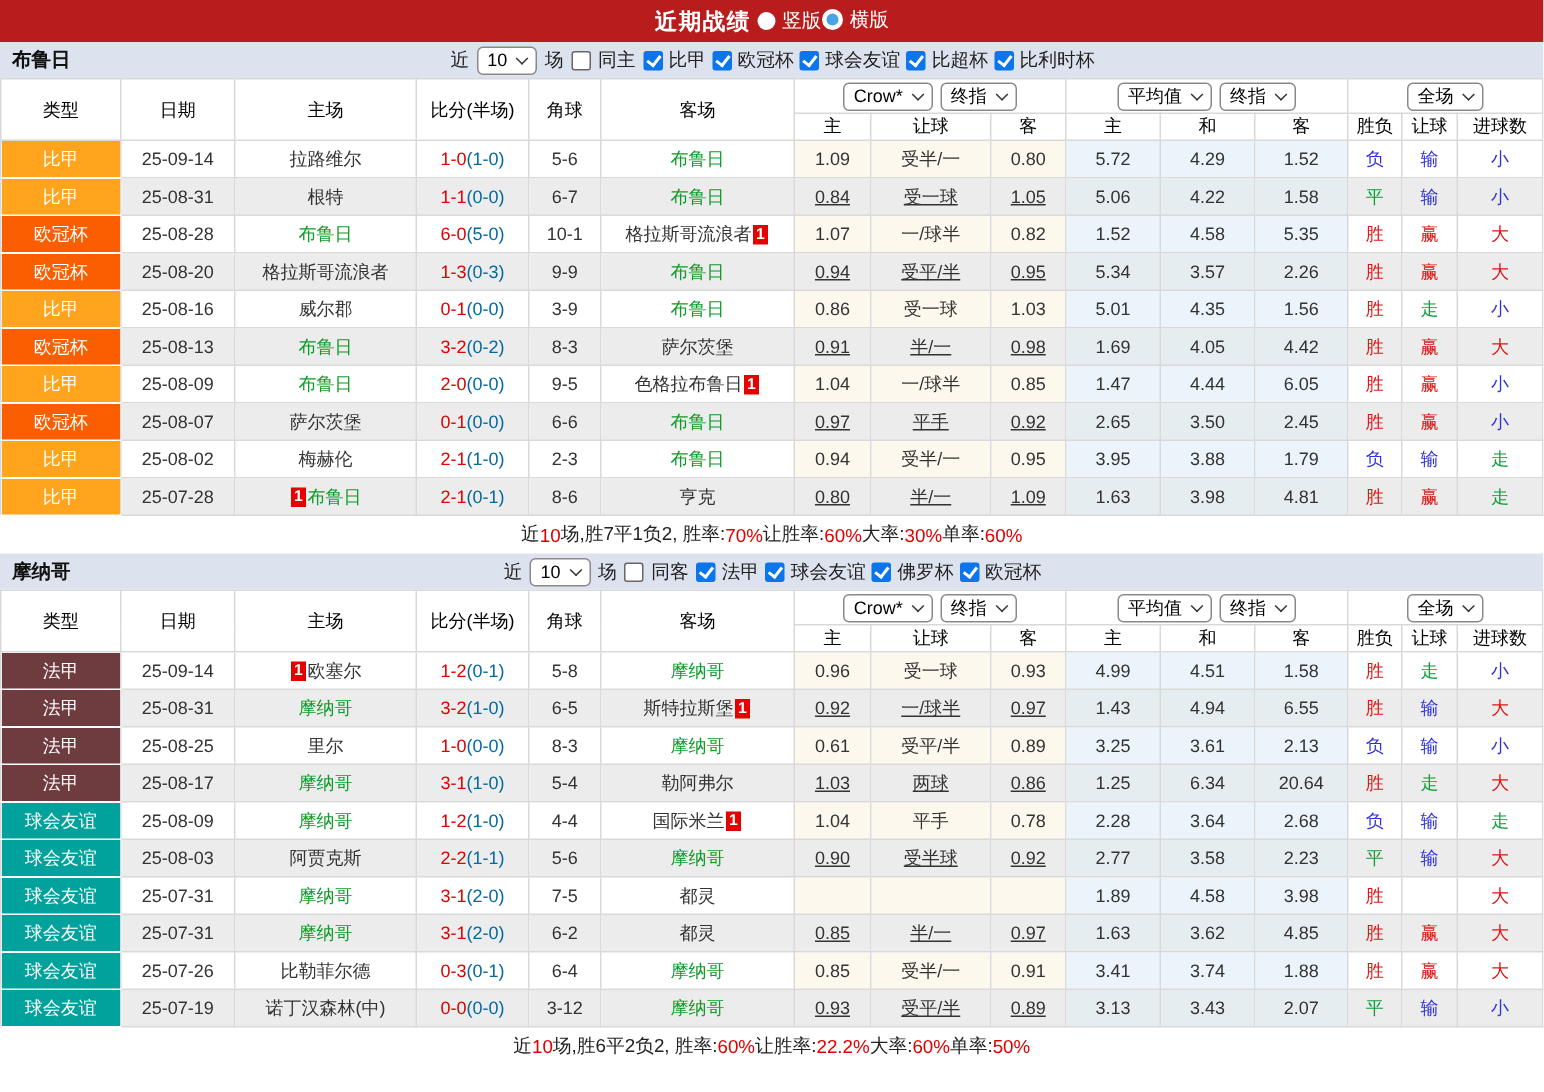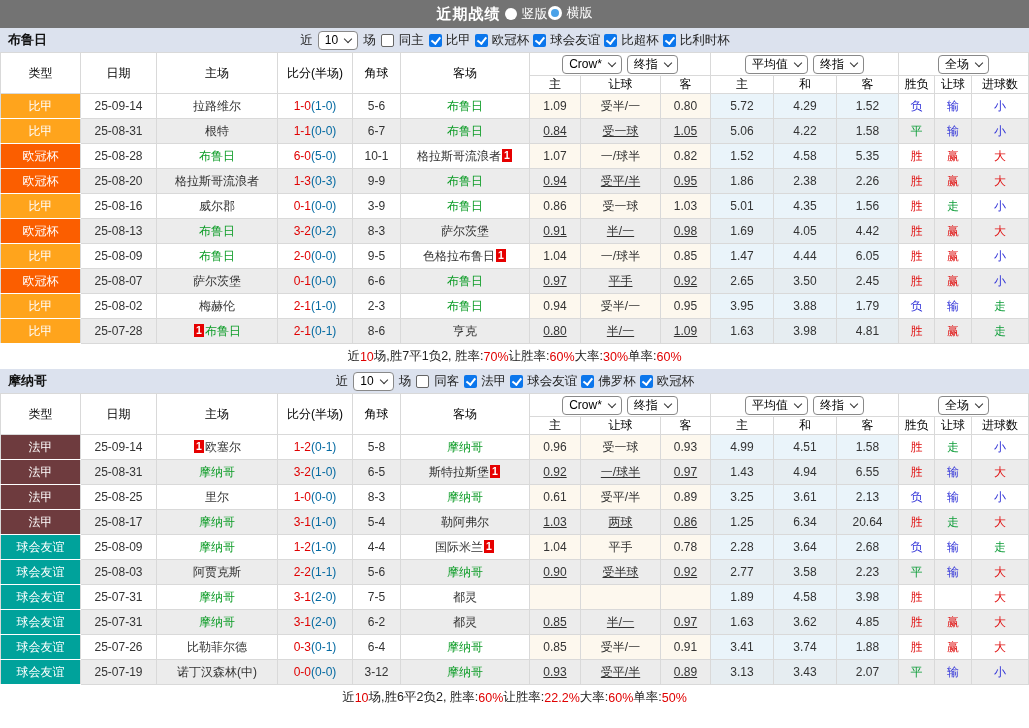--- a/index.html
+++ b/index.html
@@ -3,21 +3,21 @@
 <meta charset="utf-8">
 <style>
   * { box-sizing: border-box; }
   html,body { margin:0; padding:0; }
   body {
     width:1029px; height:728px; overflow:hidden;
     font-family:"Liberation Sans","DejaVu Sans",sans-serif;
     background:#ffffff;
   }
   .topbar {
-    height:28px; background:#737373; color:#fff;
+    height:28px; background:#b91c1c; color:#fff;
     display:flex; align-items:center; justify-content:center; gap:4px;
   }
   .topbar .title { font-weight:bold; font-size:15px; letter-spacing:1px; }
   .radio-label { display:inline-flex; align-items:center; gap:5px; font-size:13px; cursor:pointer; }
   .radio { width:12px; height:12px; border-radius:50%; display:inline-block; }
   .radio.sel { background:#fff; }
   .radio.unsel { background:#4aa2e8; border:3px solid #fff; width:14px; height:14px; }
 
   .filterbar {
     height:24px; background:#dce2ee; position:relative;
@@ -238,22 +238,22 @@
           <tr class="alt">
             <td class="league" style="background:#fb5e00">欧冠杯</td>
             <td>25-08-20</td>
             <td><span class="">格拉斯哥流浪者</span></td>
             <td><span class="ft">1-3</span><span class="half">(0-3)</span></td>
             <td>9-9</td>
             <td><span class="self">布鲁日</span></td>
             <td class="odds">0.94</td>
             <td class="odds">受平/半</td>
             <td class="odds">0.95</td>
-            <td class="avg">1.86</td>
-            <td class="avg">2.38</td>
+            <td class="avg">5.34</td>
+            <td class="avg">3.57</td>
             <td class="avg">2.26</td>
             <td class="res-r">胜</td>
             <td class="res-r">赢</td>
             <td class="res-r">大</td>
           </tr>
           <tr class="">
             <td class="league" style="background:#ffa41c">比甲</td>
             <td>25-08-16</td>
             <td><span class="">威尔郡</span></td>
             <td><span class="ft">0-1</span><span class="half">(0-0)</span></td>

